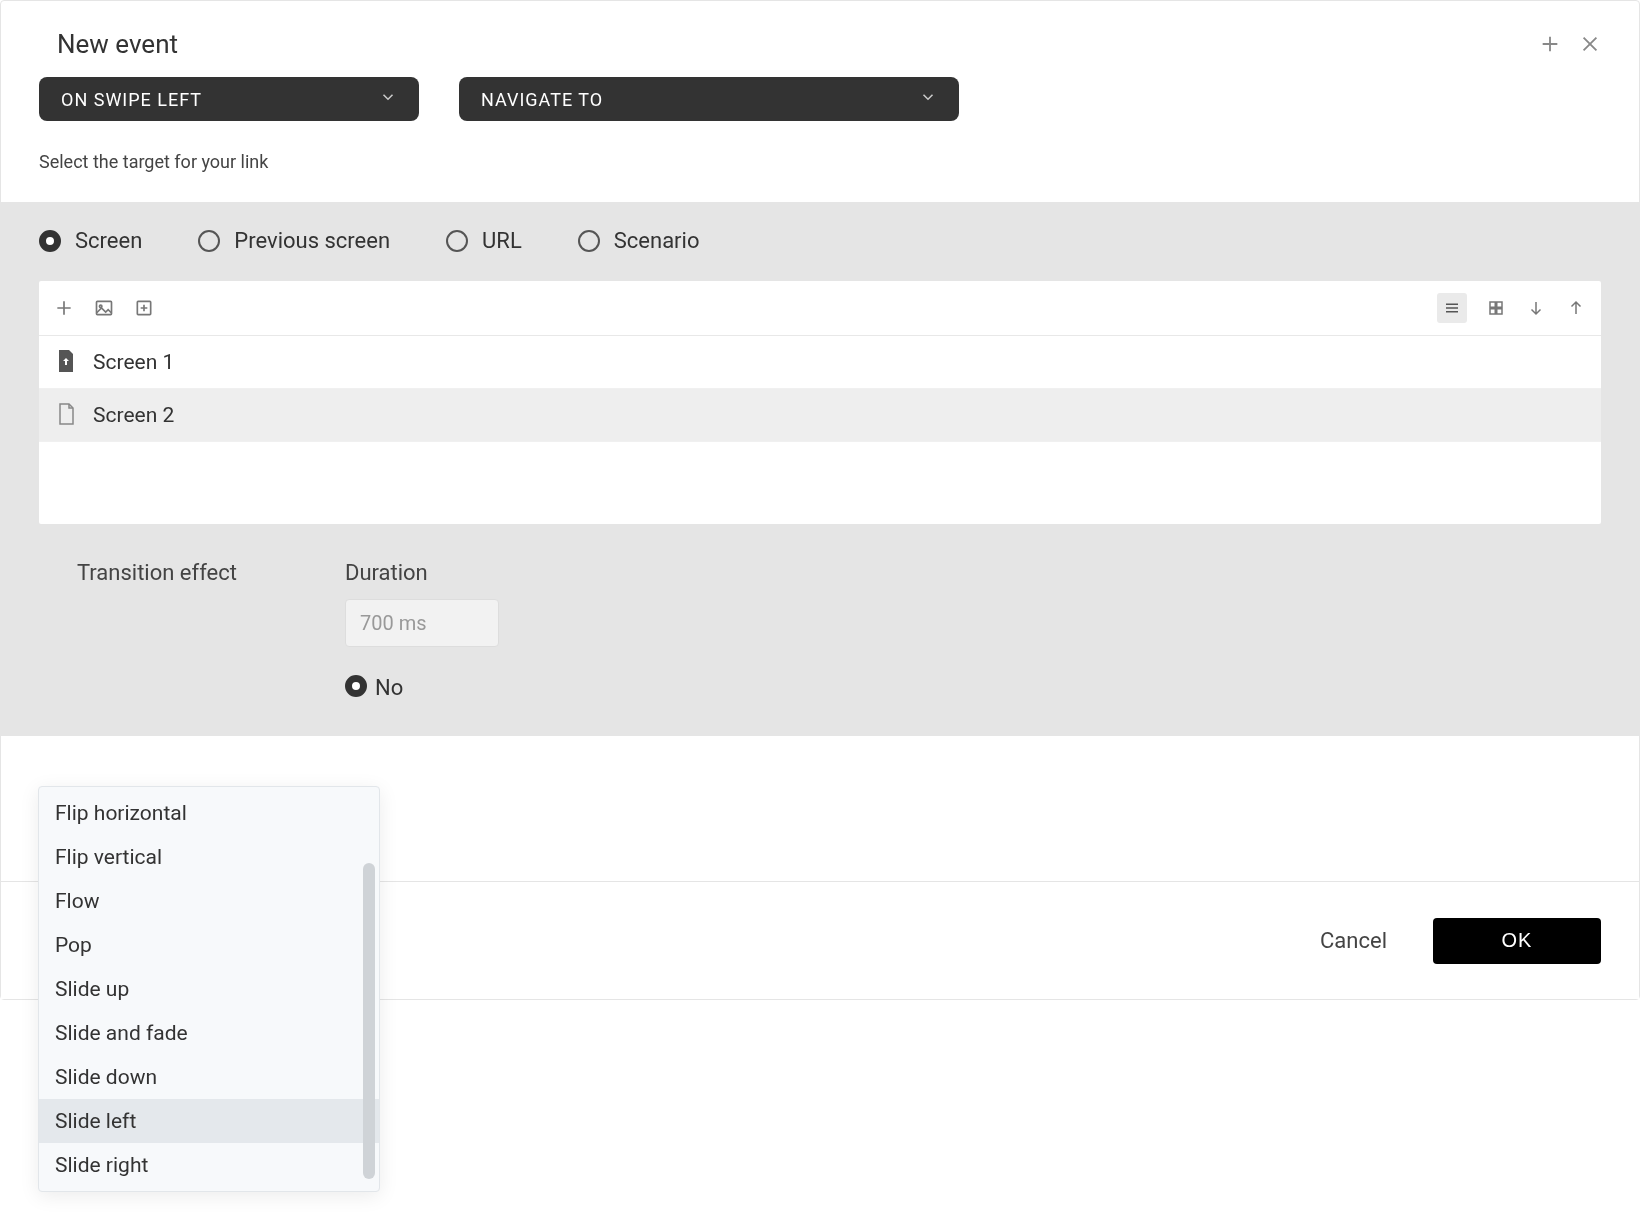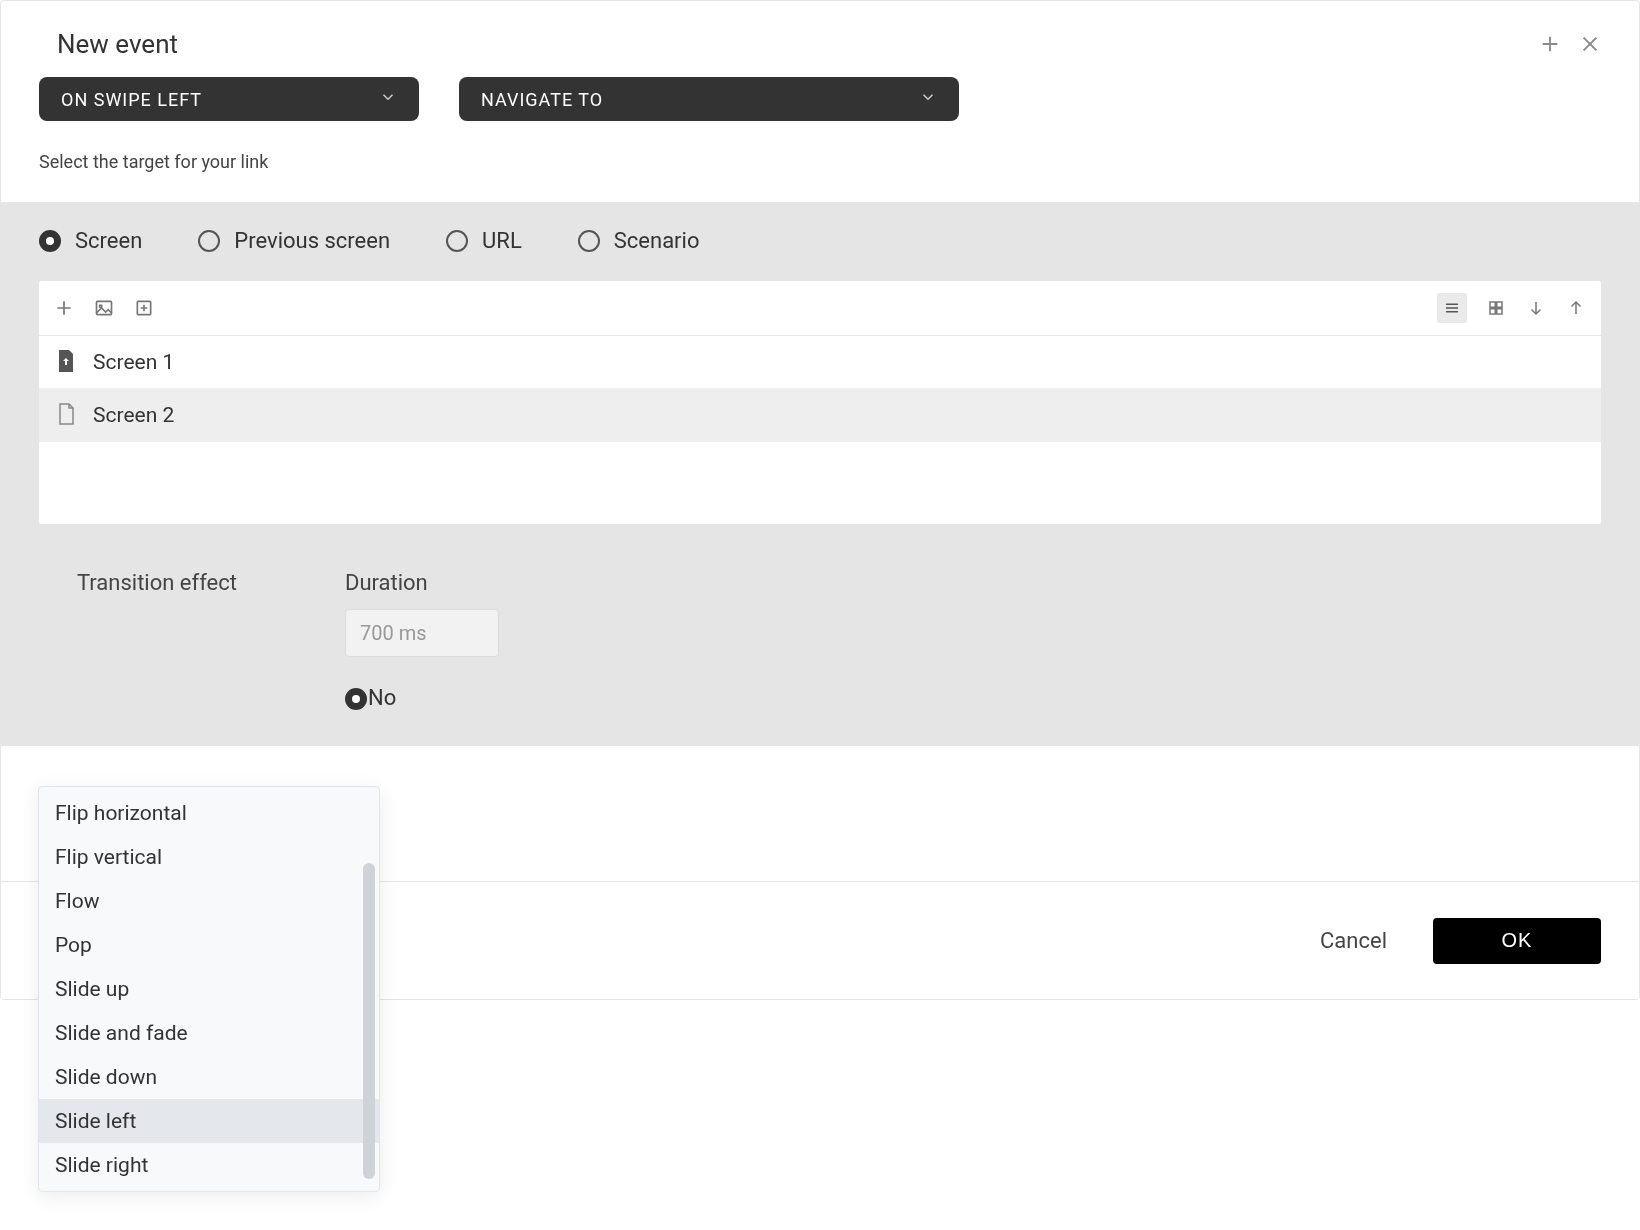--- a/index.html
+++ b/index.html
@@ -130,21 +130,21 @@
       border: 1px solid #ddd;
       border-radius: 4px;
       background: #f2f2f2;
       color: #999;
       display:flex; align-items:center;
       padding: 0 14px;
       font-size: 20px;
     }
 
     .inline-radio {
-      display:flex; align-items:flex-end; gap: 1px; margin-top: 0;
+      display:flex; align-items:flex-start; gap: 8px; margin-top: 0;
     }
 
     .footer {
       position:absolute; bottom: 0; left:0; right:0;
       height: 118px;
       background:#fff;
       display:flex; align-items:center; justify-content:flex-end;
       gap: 46px;
       padding: 0 38px;
       border-top: 1px solid #e5e5e5;
@@ -323,21 +323,21 @@
                 <path d="M3 1h9l4 4v16H3z"></path>
                 <path d="M12 1v4h4"></path>
               </svg>
           </span>
           <span>Screen 2</span>
         </div>
         <div class="list-spacer"></div>
       </div>
     </div>
 
-    <div class="form-row" style="margin-top:46px;">
+    <div class="form-row" style="margin-top:36px;">
       <div class="form-col">
         <div class="form-label">Transition effect</div>
       </div>
       <div class="form-col">
         <div class="form-label">Duration</div>
         <div class="duration-input">
           <span>700 ms</span>
         </div>
         <div class="inline-radio radio-item selected" style="margin-top:14px;">
           <span class="radio-circle"></span>

